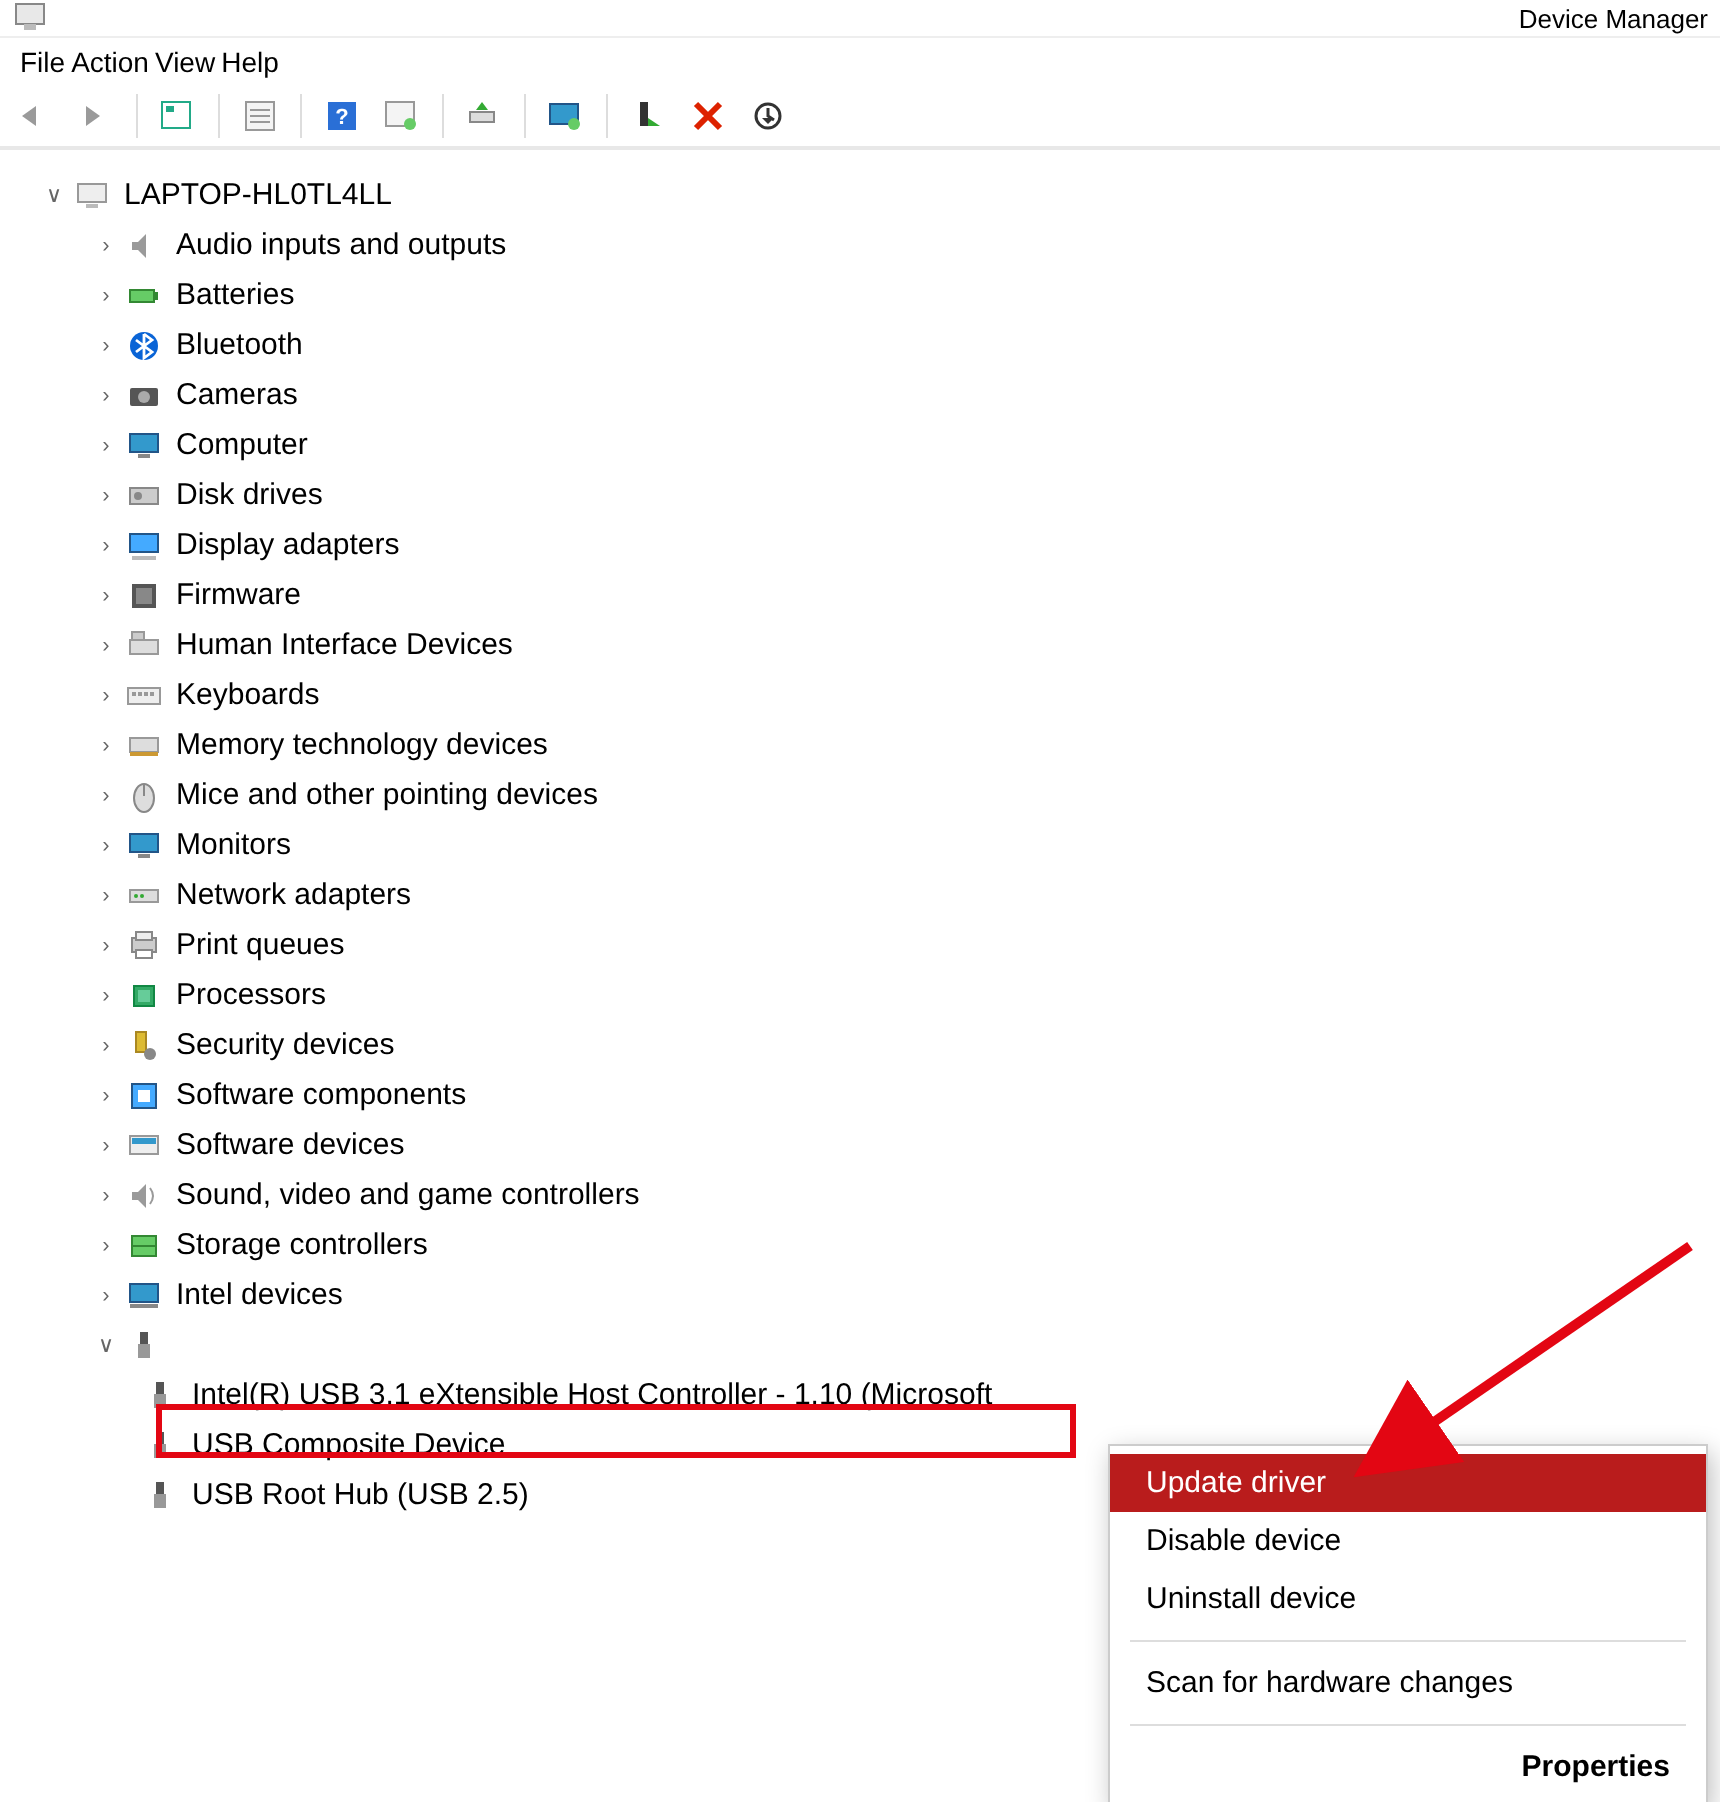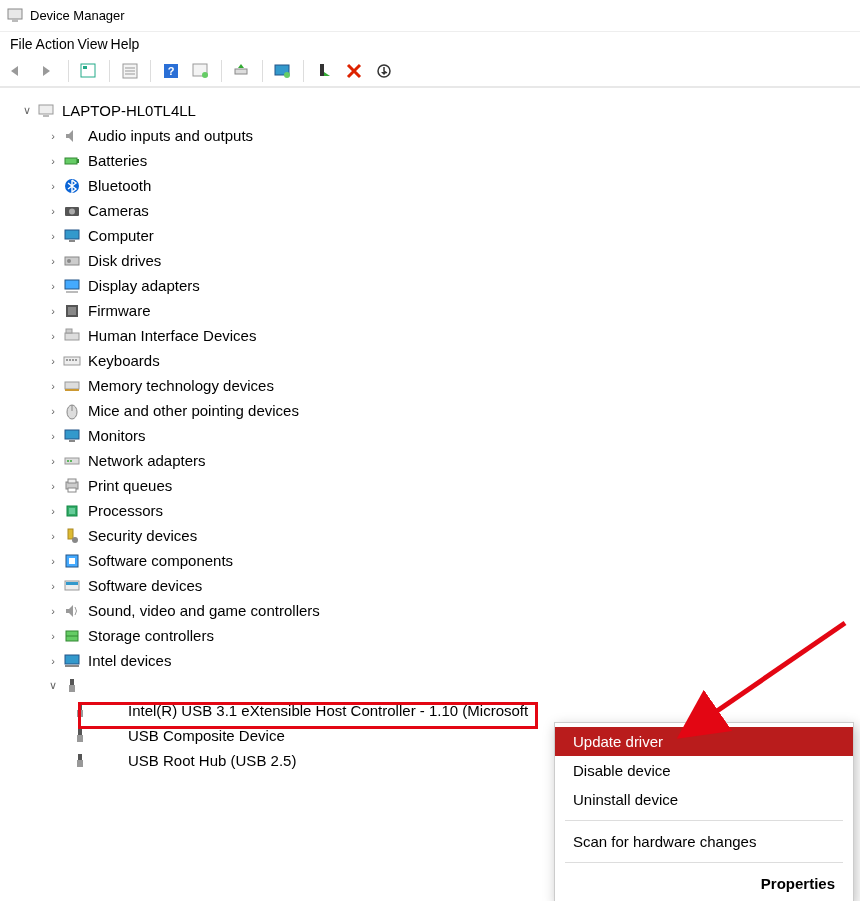--- a/index.html
+++ b/index.html
@@ -10,23 +10,24 @@
     background: #fff;
     color: #000;
     width: 860px;
     height: 901px;
     overflow: hidden;
     position: relative;
   }
   .titlebar {
     display: flex;
     align-items: center;
-    height: 32px;
+    height: 19px;
     padding: 2px 6px;
     border-bottom: 1px solid #eee;
+    justify-content: space-between;
   }
   .titlebar .icon { width: 18px; height: 18px; margin-right: 6px; }
   .titlebar .title { font-size: 13px; }
   .menubar {
     display: flex;
     gap: 3px;
     padding: 4px 10px 6px 10px;
     font-size: 14px;
   }
   .menubar span { cursor: default; }
@@ -57,21 +58,21 @@
   .exp {
     width: 18px; text-align: center;
     color: #666; font-size: 11px;
     cursor: default;
     user-select: none;
   }
   .ic { width: 20px; height: 20px; display:flex; align-items:center; justify-content:center; margin-right: 6px; }
   .lbl { }
   .indent1 { padding-left: 12px; }
   .indent2 { padding-left: 38px; }
-  .indent3 { padding-left: 64px; gap: 32px; }
+  .indent3 { padding-left: 64px; }
   .hl-box {
     position: absolute;
     border: 3px solid #e30613;
     pointer-events: none;
   }
   .ctxmenu {
     position: absolute;
     background: #fff;
     border: 1px solid #ccc;
     box-shadow: 2px 4px 12px rgba(0,0,0,0.25);

